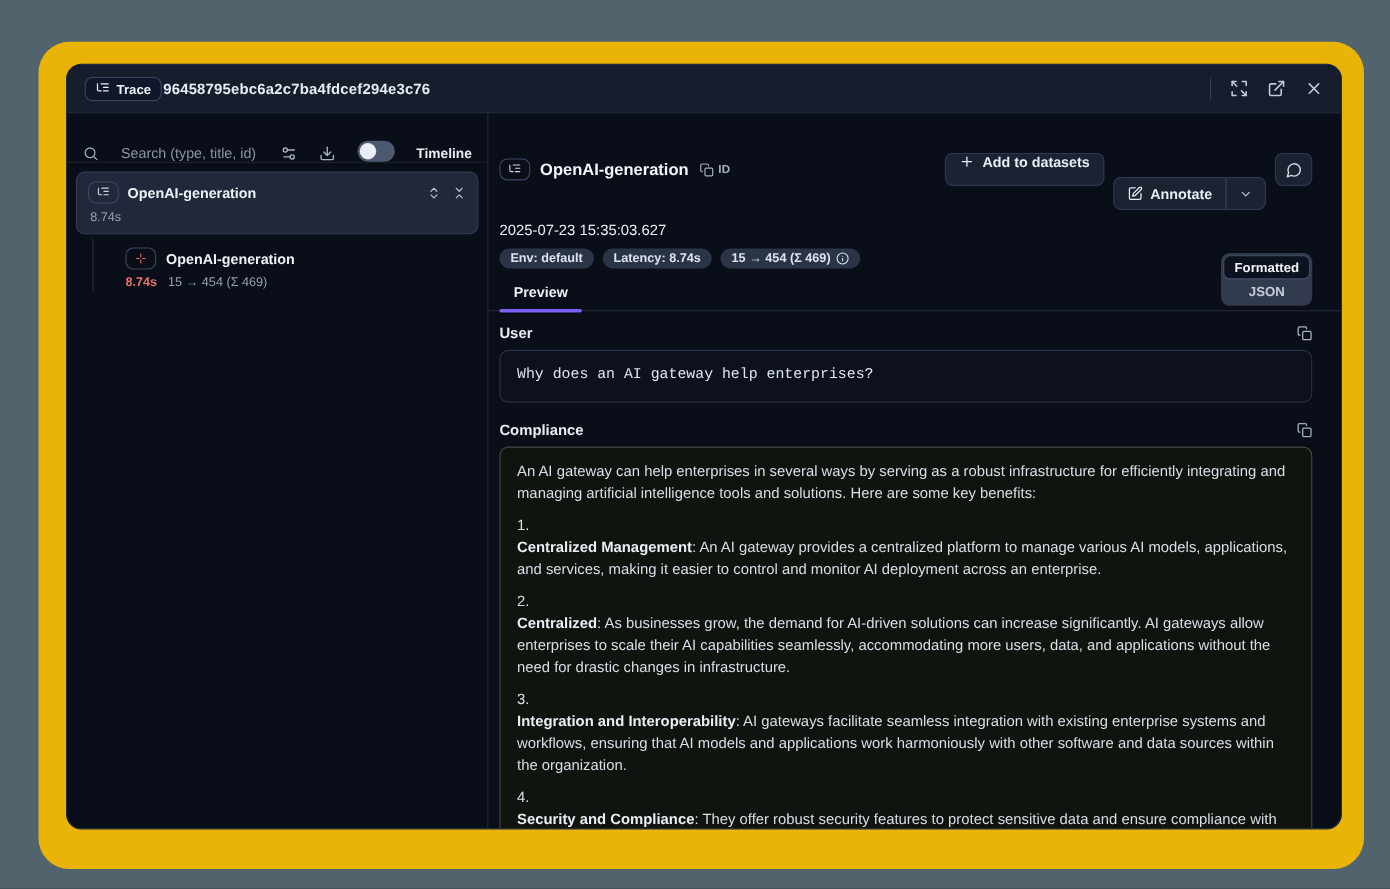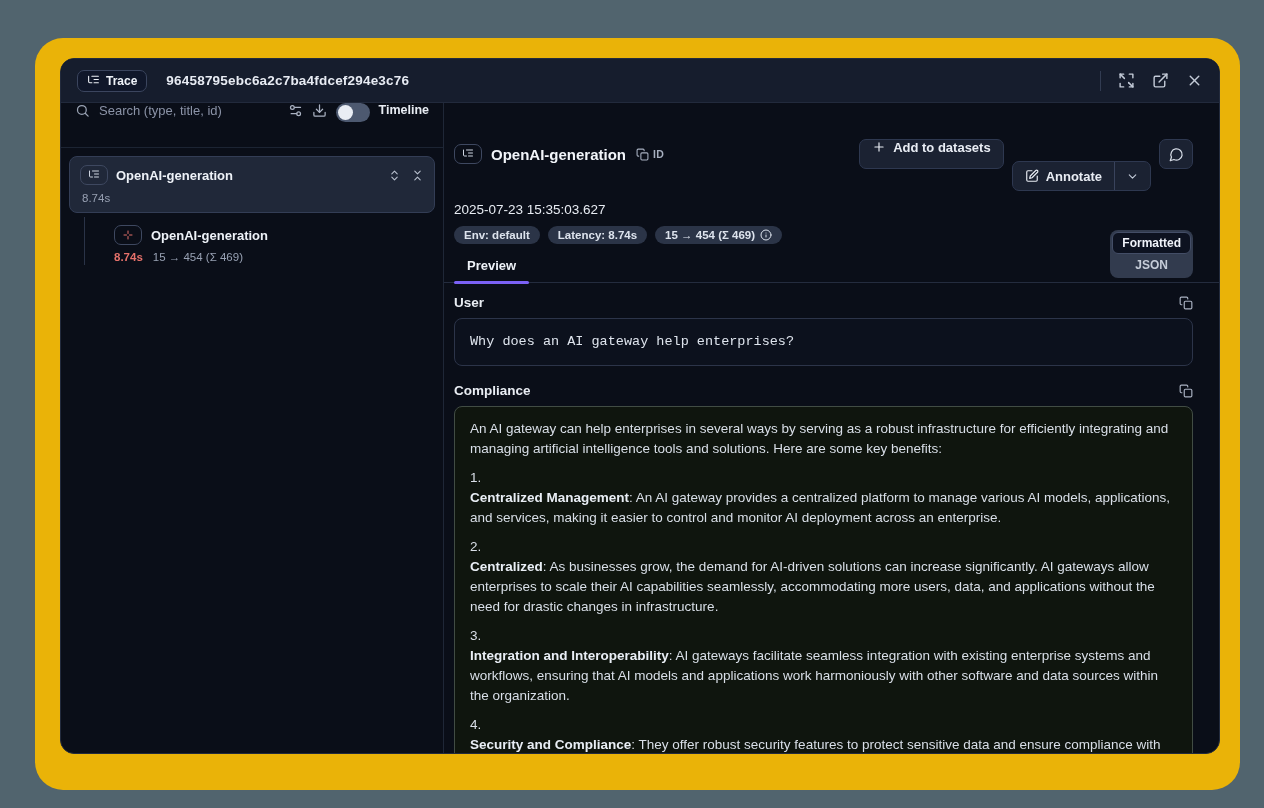--- a/index.html
+++ b/index.html
@@ -25,33 +25,33 @@
   
   .topbar {
     flex:0 0 44px; background:#161d2d; border-bottom:1px solid #222a3c;
     display:flex; align-items:center; padding:0 16px;
   }
   .trace-badge {
     display:inline-flex; align-items:center; gap:6px;
     border:1px solid #3b455e; background:#10172a; border-radius:7px;
     padding:3px 9px; color:#eef2f8; font-size:12px; font-weight:bold;
   }
-  .trace-id { margin-left:19px; color:#e7ebf3; font-size:13.5px; font-weight:bold; letter-spacing:.2px; }
+  .trace-id { margin-left:1px; color:#e7ebf3; font-size:13.5px; font-weight:bold; letter-spacing:.2px; }
   .topbar-actions { margin-left:auto; display:flex; align-items:center; gap:17px; color:#c3cbd8; }
   .v-div { width:1px; height:20px; background:#323c52; }
   .icon-btn { cursor:pointer; display:flex; align-items:center; }
 
   
   .split { flex:1; display:flex; min-height:0; }
 
   
   .sidebar { flex:0 0 383px; width:383px; border-right:1px solid #1f2737; display:flex; flex-direction:column; }
   .search-row {
     flex:0 0 45px; border-bottom:1px solid #1c2433;
-    display:flex; align-items:flex-start; padding:0 14px; gap:9px; color:#9aa3b4;
+    display:flex; align-items:flex-end; padding:0 14px; gap:20px; color:#9aa3b4;
   }
   .search-row input {
     flex:1; min-width:0; background:transparent; border:none; outline:none;
     color:#dfe4ed; font-size:13px; font-family:inherit;
   }
   .search-row input::placeholder { color:#8b93a7; }
   .toggle { width:34px; height:19px; border-radius:10px; background:#4d5970; position:relative; flex:0 0 auto; cursor:pointer; }
   .toggle .knob { position:absolute; left:2px; top:2px; width:15px; height:15px; border-radius:50%; background:#e9edf4; }
   .toggle-label { color:#e8ecf3; font-size:12.5px; font-weight:bold; }
 

